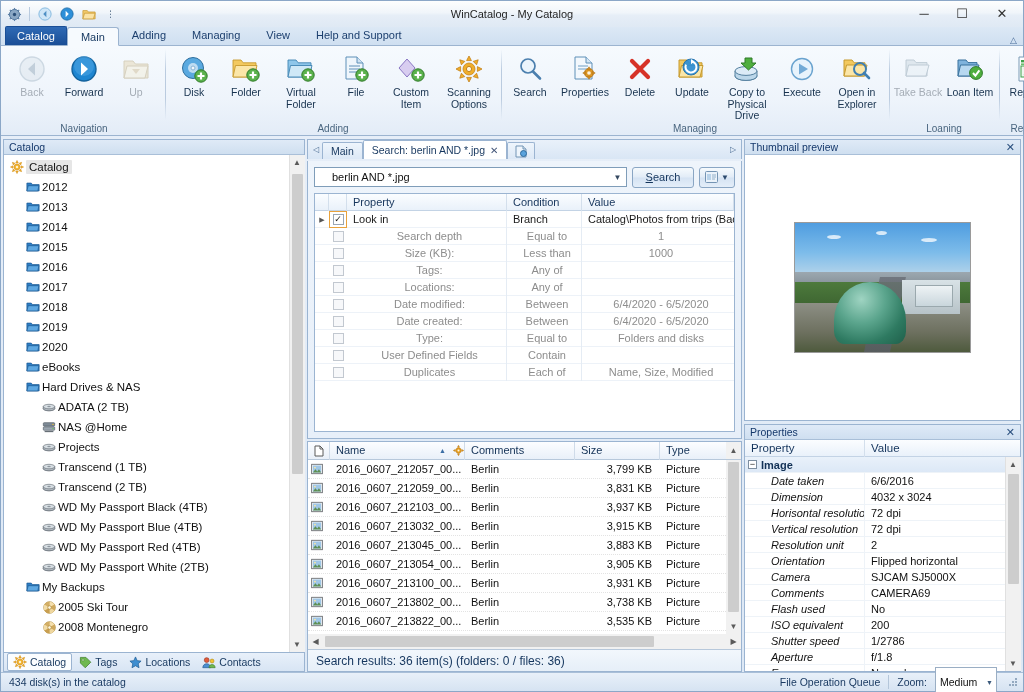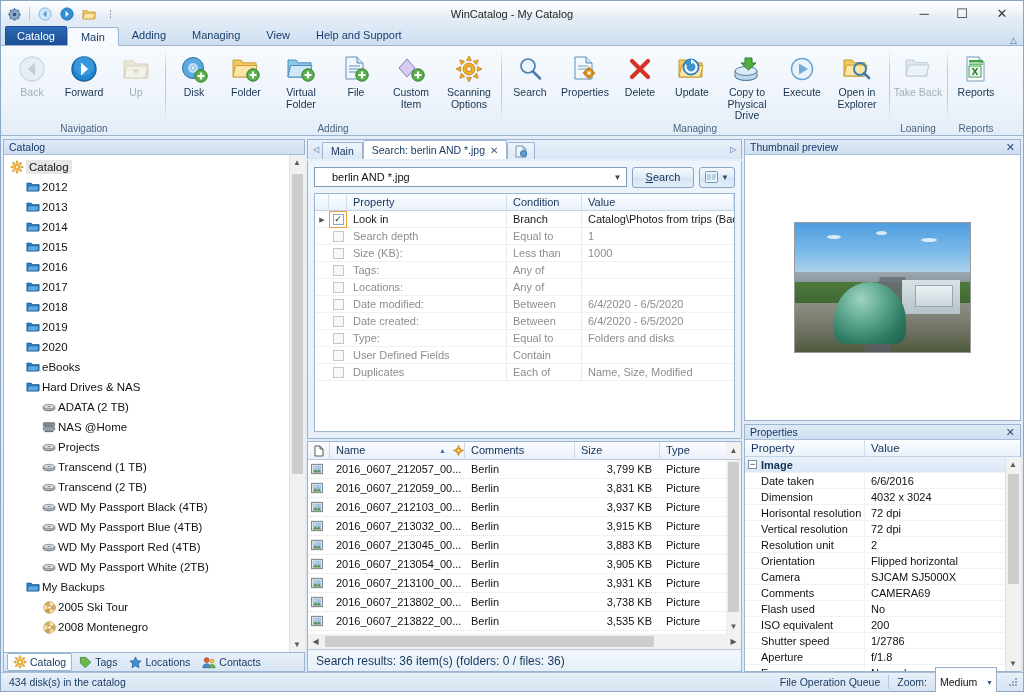--- a/index.html
+++ b/index.html
@@ -221,21 +221,21 @@
   }
   .cg-head {
     height:17px; flex:0 0 17px; display:flex; align-items:center;
     background:linear-gradient(180deg,#fbfdff 0%,#e9f1fa 100%);
     border-bottom:1px solid #c3d3e5; font-size:11px; color:#16355c;
   }
   .cg-head > div { padding-left:6px; border-right:1px solid #d3dfec; height:17px; line-height:16px; overflow:hidden; }
   .cg-row { height:17px; display:flex; align-items:center; font-size:11px; border-bottom:1px solid #edf2f8; }
   .cg-row > div { padding-left:6px; height:17px; line-height:17px; overflow:hidden; white-space:nowrap; }
   .cg-row.active { }
-  .cg-row.dim .c-prop, .cg-row.dim .c-cond, .cg-row.dim .c-val { color:#8d8d8d; }
+  .cg-row.dim .c-prop, .cg-row.dim .c-cond, .cg-row.dim .c-val { color:#8d8d8d;text-align:center; }
   .c-exp { width:14px; flex:0 0 14px; text-align:center; font-size:7px; color:#555; padding-left:0 !important; }
   .c-chk { width:18px; flex:0 0 18px; padding-left:0 !important; display:flex; align-items:center; justify-content:center; }
   .chkbox { width:11px; height:11px; border:1px solid #9aa6b4; background:#fff; display:flex; align-items:center; justify-content:center; font-size:9px; color:#1b1b1b; line-height:1; }
   .chkbox.dim { border-color:#c2c8d0; background:#f7f8fa; }
   .c-chk.focus { outline:1px solid #e9a23b; outline-offset:-1px; }
   .c-prop { width:160px; flex:0 0 160px; border-right:1px solid #e5ecf4; }
   .c-cond { width:75px; flex:0 0 75px; border-right:1px solid #e5ecf4; }
   .c-val { flex:1; }
 
   .filelist {
@@ -318,21 +318,21 @@
   .pg-v { flex:1; }
   .pg-body { flex:1; display:flex; min-height:0; }
   .pg-rows { flex:1; min-width:0; overflow:hidden; }
   .prow { height:16px; display:flex; align-items:center; font-size:11px; color:#111; border-bottom:1px solid #eef3f8; }
   .prow > div { height:16px; line-height:16px; padding-left:6px; white-space:nowrap; overflow:hidden; }
   .prow .pp { width:120px; flex:0 0 120px; border-right:1px solid #eef3f8; }
   .prow .pv { flex:1; }
   .prow.group { background:linear-gradient(180deg,#e9f1fa 0%,#dce8f6 100%); font-weight:bold; color:#123156; }
   .prow.group .pp { padding-left:3px; display:flex; align-items:center; gap:4px; border-right:none; }
   .expbox { width:9px; height:9px; border:1px solid #7d8ea0; background:#fff; display:flex; align-items:center; justify-content:center; font-size:9px; line-height:1; color:#1a1a1a; font-weight:normal; }
-  .prow .pp.indent { padding-left:16px; }
+  .prow .pp.indent { padding-left:26px;font-style:italic; }
 
   
   .statusbar {
     height:19px; flex:0 0 19px; display:flex; align-items:center;
     background:linear-gradient(180deg,#e8f0f9 0%,#d6e3f2 100%);
     border-top:1px solid #a9bfd8; font-size:10.5px; color:#1b3b63;
     padding:0 4px 0 8px; gap:12px;
   }
   .sb-right { margin-left:auto; display:flex; align-items:center; gap:8px; }
   .sb-sep { width:1px; height:14px; background:#b4c6da; }
@@ -607,20 +607,31 @@
     <div class="rgroup">
       <div class="rgroup-items">
         <div class="rbtn disabled">
           <span class="ricon">
             <svg width="26" height="24" viewBox="0 0 26 24">
               <path d="M1 3h8l2 2.6H22V19H1z" fill="#b9d6ea" stroke="#6a9cc0"></path>
               <path d="M3.5 8H24L21 19H1z" fill="#dceefa" stroke="#6a9cc0"></path>
             </svg>
           </span>
           <span class="rlabel">Take Back</span>
+        </div>
+        <div class="rbtn">
+          <span class="ricon">
+            <svg width="26" height="24" viewBox="0 0 26 24">
+              <path d="M1 3h8l2 2.6H20V19H1z" fill="#7fb3dc" stroke="#39719c"></path>
+              <path d="M3.5 8H22L19 19H1z" fill="#b7d8f0" stroke="#39719c"></path>
+              <circle cx="19" cy="16" r="6.4" fill="#4fae3f" stroke="#2f7a28"></circle>
+              <path d="M16 16 l2.4 2.6 L22.4 13.4" stroke="#fff" stroke-width="2" fill="none"></path>
+            </svg>
+          </span>
+          <span class="rlabel">Loan Item</span>
         </div>
       </div>
       <div class="rgroup-label">Loaning</div>
     </div>
 
     <div class="rgroup">
       <div class="rgroup-items">
         <div class="rbtn">
           <span class="ricon">
             <svg width="24" height="28" viewBox="0 0 24 28">

